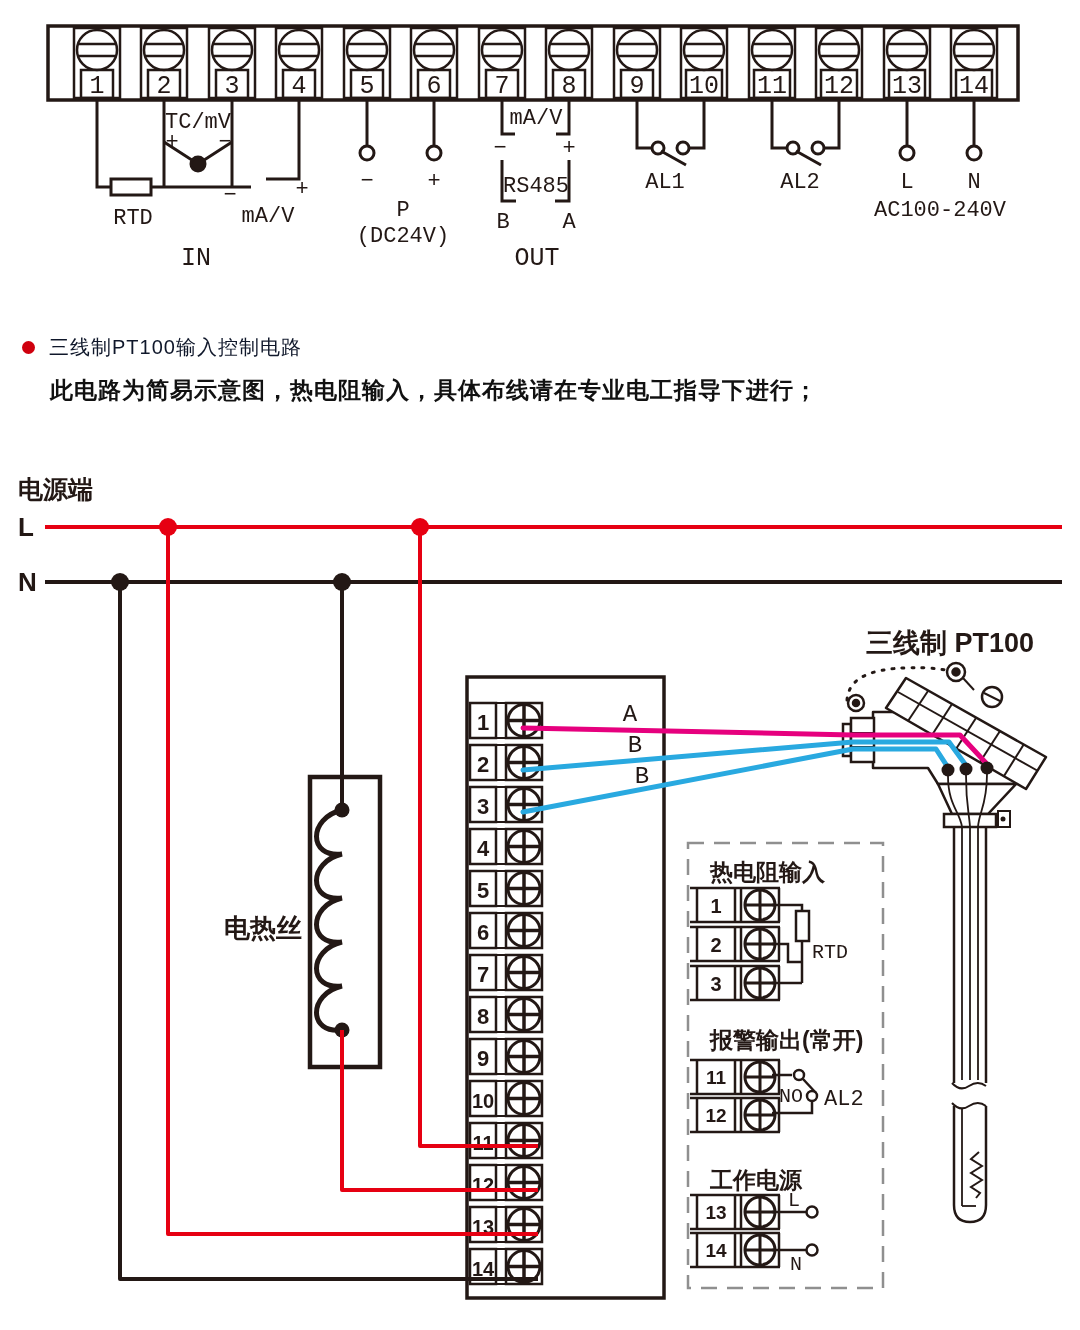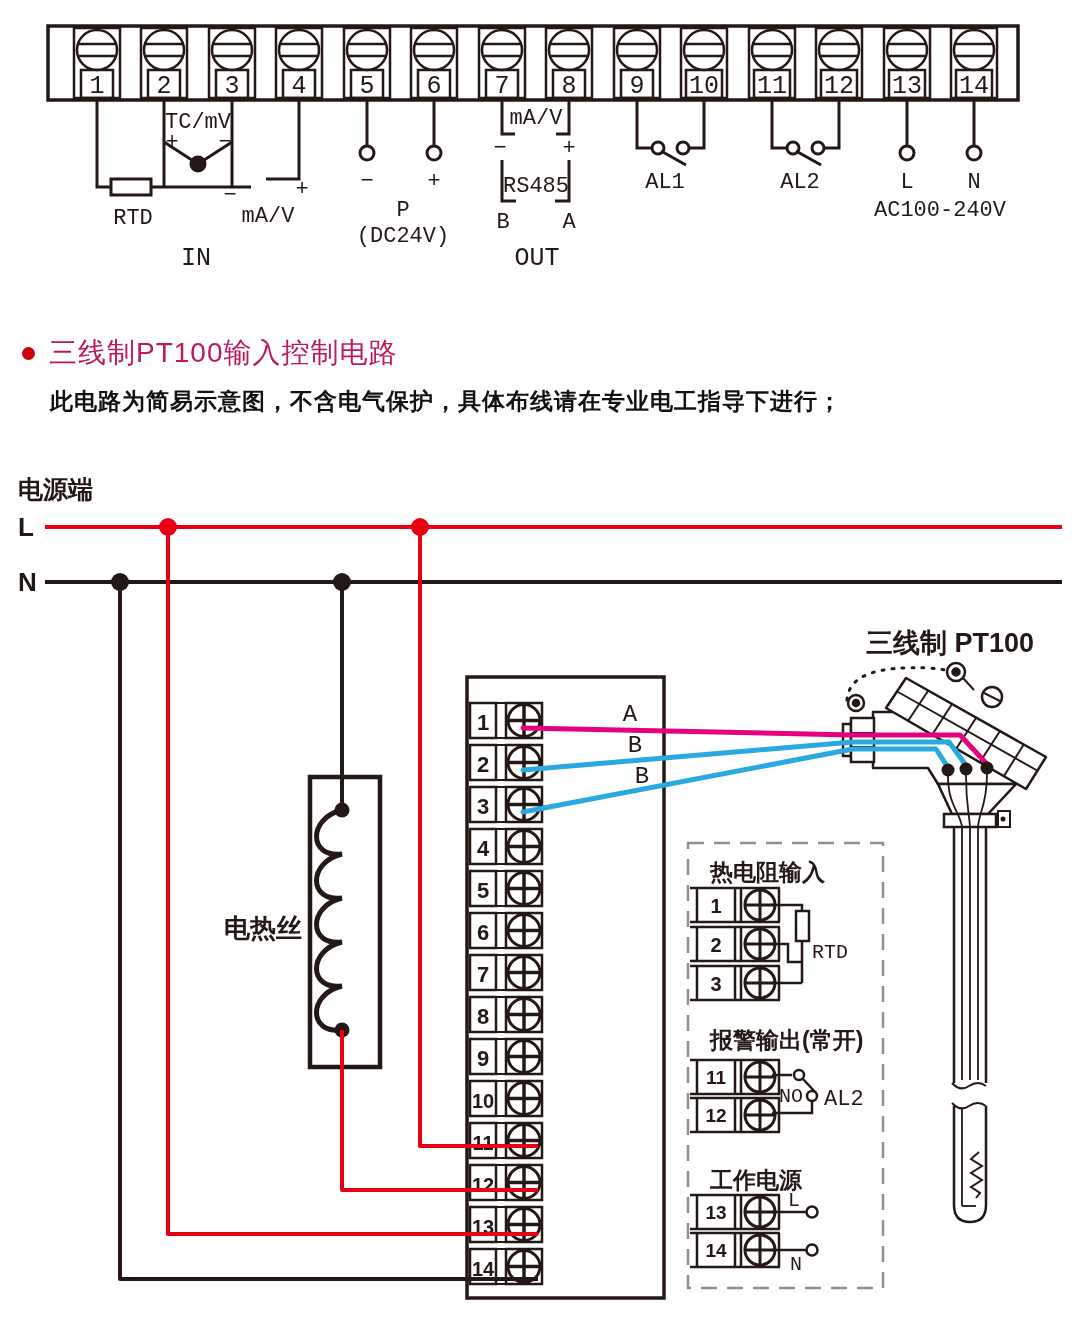--- a/index.html
+++ b/index.html
@@ -3,21 +3,21 @@
 <meta charset="utf-8">
 <style>
   html,body{margin:0;padding:0;background:#fff;}
   body{width:1080px;height:1330px;position:relative;font-family:"Liberation Sans",sans-serif;}
   svg{position:absolute;left:0;display:block;}
   #topsvg{top:0;}
   #botsvg{top:450px;}
   .heading{position:absolute;left:22px;top:334px;width:1020px;}
   .heading .trow{display:flex;align-items:center;gap:14px;}
   .bullet{width:13px;height:13px;border-radius:50%;background:#cf000e;flex:0 0 13px;}
-  .htitle{font-size:28px;font-weight:500;color:#be185d;letter-spacing:1px;}
+  .htitle{font-size:20px;font-weight:500;color:#0f172a;letter-spacing:1px;}
   .hnote{margin-top:14px;margin-left:28px;font-size:23px;font-weight:700;color:#111;letter-spacing:1px;}
   text{fill:#231815;}
   .tm{font-family:"Liberation Mono","DejaVu Sans Mono",monospace;}
   .m20{font-size:20px;}
   .m22{font-size:22px;}
   .m25{font-size:25px;}
   .num{font-family:"Liberation Sans",sans-serif;font-weight:700;}
   .cn{font-family:"Liberation Sans",sans-serif;font-weight:700;}
   .mid{text-anchor:middle;}
   .end{text-anchor:end;}
@@ -204,21 +204,21 @@
     <text class="tm m22 mid" x="974" y="188">N</text>
     <text class="tm m22 mid" x="940" y="216">AC100-240V</text>
   </g>
 </svg>
 
 <div class="heading">
   <div class="trow">
     <span class="bullet"></span>
     <span class="htitle">三线制PT100输入控制电路</span>
   </div>
-  <div class="hnote">此电路为简易示意图，不含电气保护，具体布线请在专业电工指导下进行；</div>
+  <div class="hnote">此电路为简易示意图，热电阻输入，具体布线请在专业电工指导下进行；</div>
 </div>
 
 <svg id="botsvg" width="1080" height="880" viewBox="0 0 1080 880">
 
   <g>
     <line x1="45" y1="77" x2="1062" y2="77" stroke="#e60012" stroke-width="4"></line>
     <line x1="45" y1="132" x2="1062" y2="132" stroke="#231815" stroke-width="4"></line>
     <circle cx="168" cy="77" r="9" fill="#e60012"></circle>
     <circle cx="420" cy="77" r="9" fill="#e60012"></circle>
     <circle cx="120" cy="132" r="9" fill="#231815"></circle>

